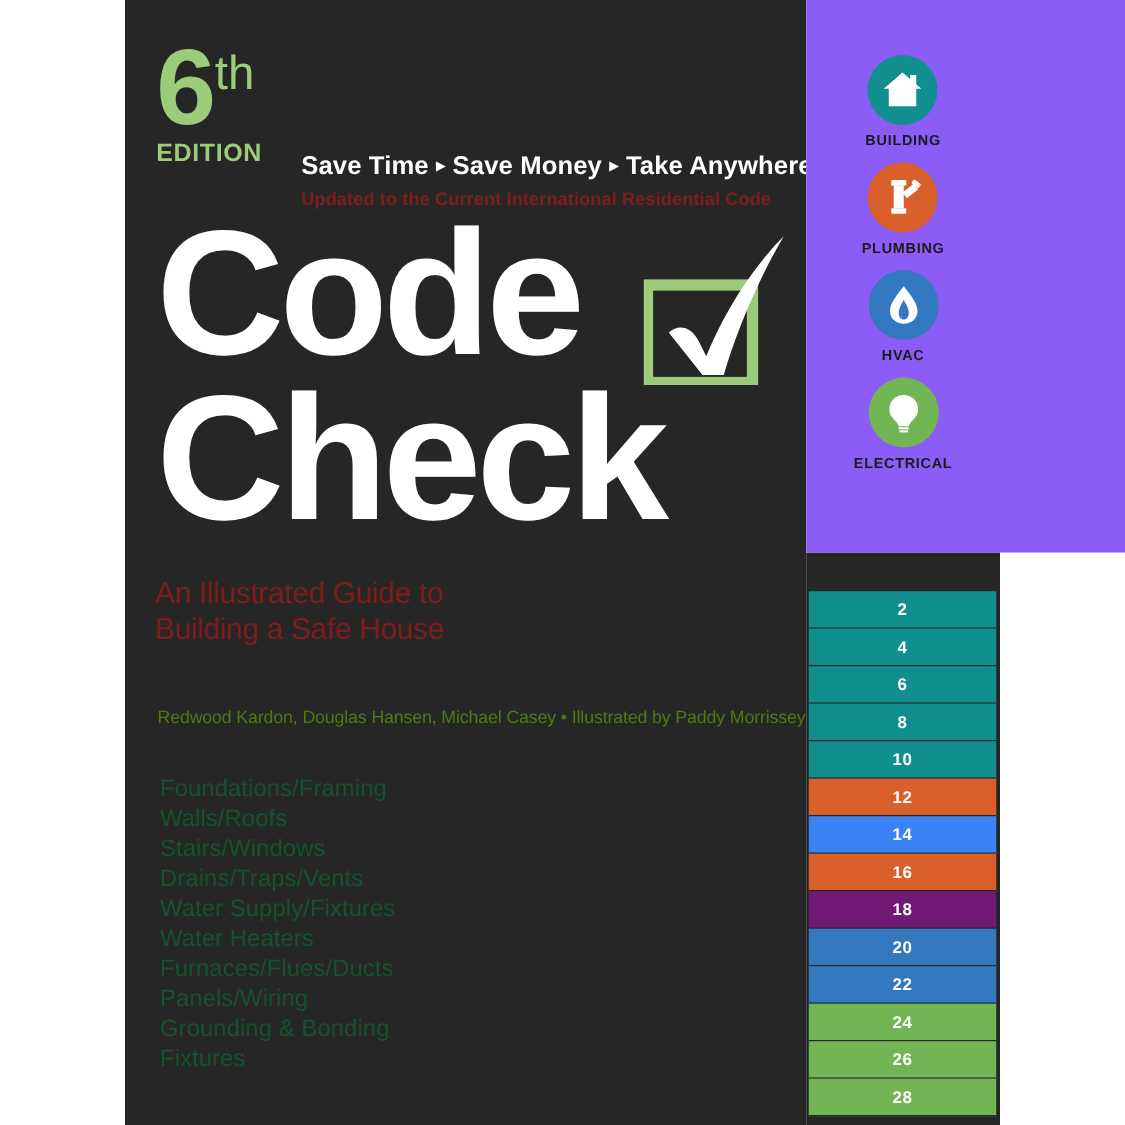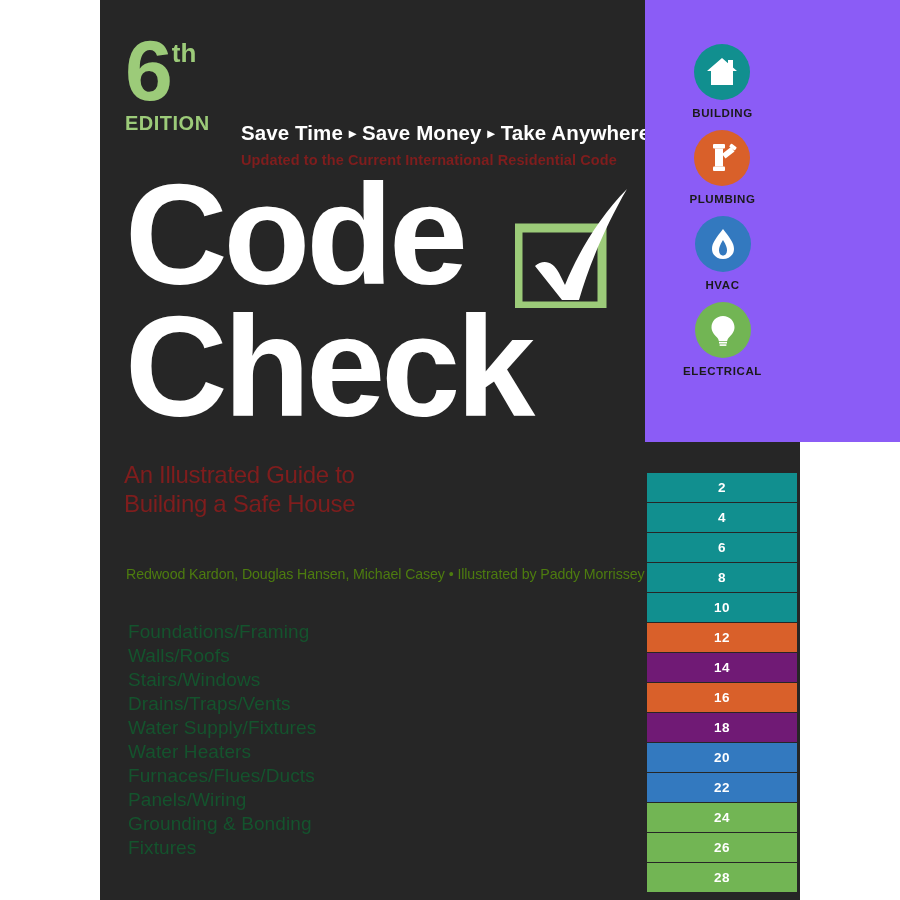--- a/index.html
+++ b/index.html
@@ -56,22 +56,22 @@
     align-items: flex-start;
     line-height: 1;
   }
   .edition-num {
     font-size: 86px;
     font-weight: bold;
     letter-spacing: -2px;
     line-height: 0.85;
   }
   .edition-sup {
-    font-size: 26px;
-    font-weight: bold;
+    font-size: 38px;
+    font-weight: normal;
     margin-top: 6px;
     margin-left: 1px;
   }
   .edition-word {
     font-size: 20px;
     font-weight: bold;
     letter-spacing: 0.5px;
     margin-top: 5px;
   }
 
@@ -344,21 +344,21 @@
       </div>
     <div class="tab-row" style="background:#118f8f">
         <span>8</span>
       </div>
     <div class="tab-row" style="background:#118f8f">
         <span>10</span>
       </div>
     <div class="tab-row" style="background:#d9602a">
         <span>12</span>
       </div>
-    <div class="tab-row" style="background:#701a75">
+    <div class="tab-row" style="background:#3b82f6">
         <span>14</span>
       </div>
     <div class="tab-row" style="background:#d9602a">
         <span>16</span>
       </div>
     <div class="tab-row" style="background:#701a75">
         <span>18</span>
       </div>
     <div class="tab-row" style="background:#3379bf">
         <span>20</span>

